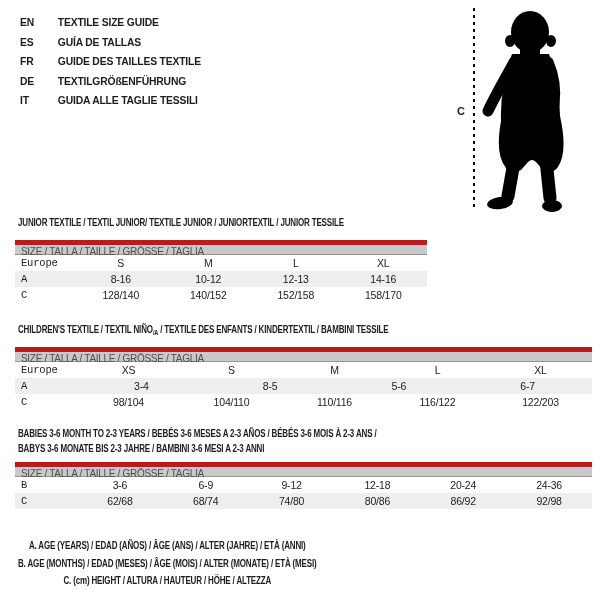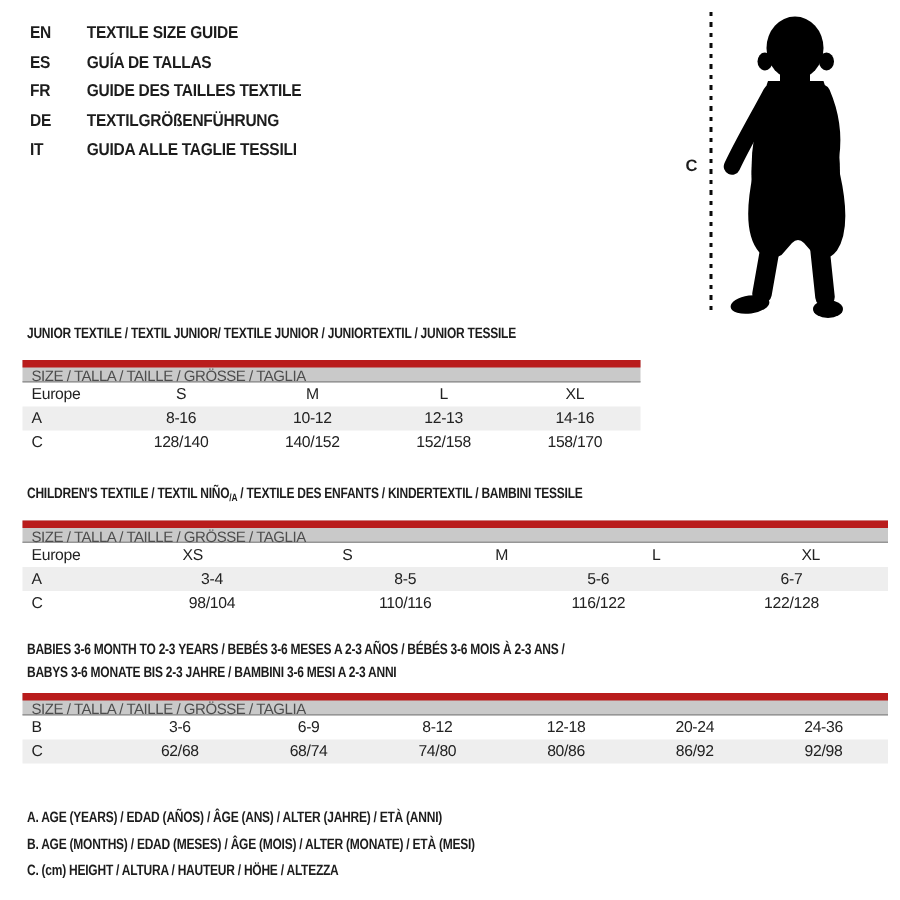--- a/index.html
+++ b/index.html
@@ -31,25 +31,25 @@
   
   .sizetable { position:absolute; left:15px; }
   .t-narrow { width:412px; }
   .t-wide  { width:577px; }
   .sizebar { height:15px; line-height:14px; background:var(--bar_bg, #c9c9c9);
              color:var(--bar_text, #4d4d4d); font-size:10px; padding-left:6px;
              box-sizing:border-box; letter-spacing:-0.3px;
              border-top:5px solid #b91c1c; border-bottom:1px solid #969696; }
   .trow { display:flex; height:16px; line-height:16px; font-size:10.5px; color:#222; }
   .trow.shaded { background:var(--shade_bg, #eeeeee); }
-  .tlabel { width:62px; padding-left:6px; box-sizing:border-box; }
+  .tlabel { width:62px; padding-left:6px; box-sizing:border-box;font-family:Liberation Mono, monospace; }
   .tcell { flex:1; text-align:center; }
 
   
-  .footnotes { position:absolute; left:18px; top:537px; font-size:10px; font-weight:bold; }
+  .footnotes { position:absolute; left:18px; top:537px; font-size:10px; font-weight:bold;text-align:center; }
   .footnote { height:17.5px; line-height:17.5px; }
 </style>
 </head>
 <body>
 
 <div class="lang-block">
   <div class="lang-row">
     <span class="lang-code">EN</span>
     <span>TEXTILE SIZE GUIDE</span>
   </div>
@@ -137,39 +137,40 @@
       <div class="trow shaded">
         <div class="tlabel">A</div>
         <div class="tcell">3-4</div>
         <div class="tcell">8-5</div>
         <div class="tcell">5-6</div>
         <div class="tcell">6-7</div>
       </div>
       <div class="trow">
         <div class="tlabel">C</div>
         <div class="tcell">98/104</div>
+        <div class="tcell">104/110</div>
         <div class="tcell">110/116</div>
         <div class="tcell">116/122</div>
-        <div class="tcell">122/128</div>
+        <div class="tcell">122/203</div>
       </div>
     </div>
 </div>
 
 <div class="sec-heading" style="top:426px">
   <div class="condensed">BABIES 3-6 MONTH TO 2-3 YEARS / BEBÉS 3-6 MESES A 2-3 AÑOS / BÉBÉS 3-6 MOIS À 2-3 ANS /</div>
   <div class="condensed">BABYS 3-6 MONATE BIS 2-3 JAHRE / BAMBINI 3-6 MESI A 2-3 ANNI</div>
 </div>
 <div class="sizetable t-wide" style="top:462px">
   <div class="sizebar">SIZE / TALLA / TAILLE / GRÖSSE / TAGLIA</div>
   <div>
       <div class="trow">
         <div class="tlabel">B</div>
         <div class="tcell">3-6</div>
         <div class="tcell">6-9</div>
-        <div class="tcell">8-12</div>
+        <div class="tcell">9-12</div>
         <div class="tcell">12-18</div>
         <div class="tcell">20-24</div>
         <div class="tcell">24-36</div>
       </div>
       <div class="trow shaded">
         <div class="tlabel">C</div>
         <div class="tcell">62/68</div>
         <div class="tcell">68/74</div>
         <div class="tcell">74/80</div>
         <div class="tcell">80/86</div>

